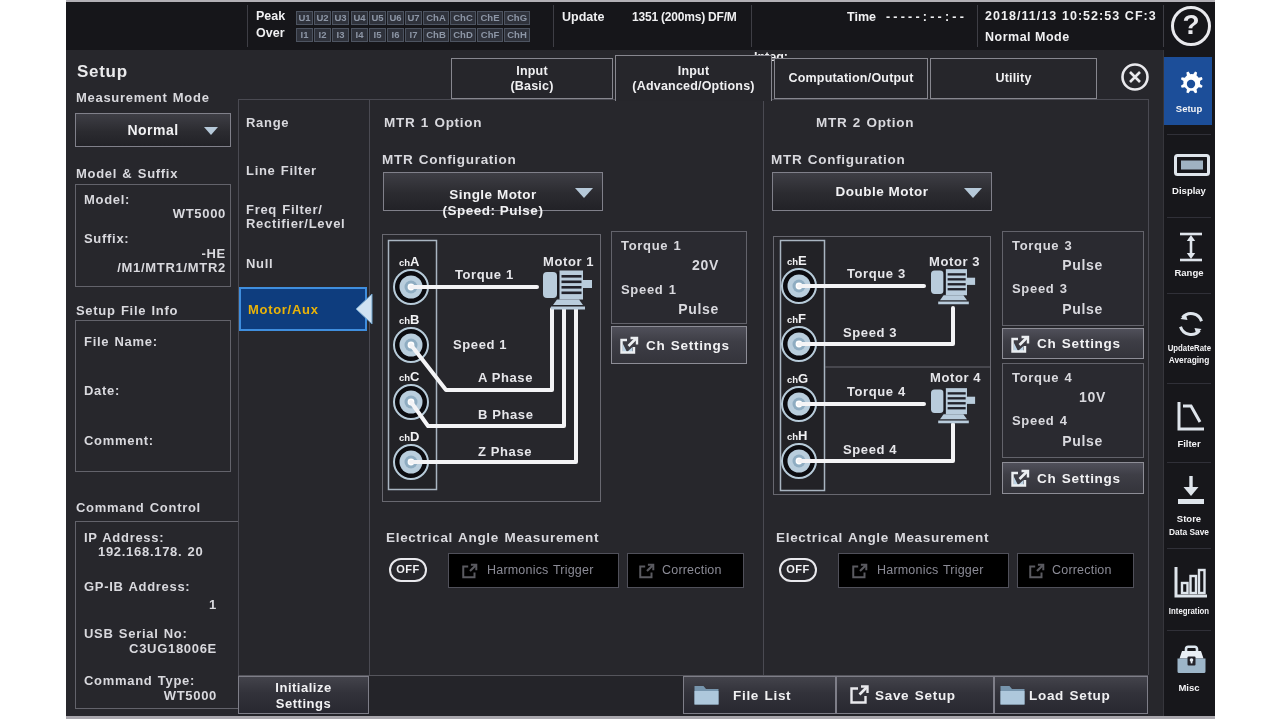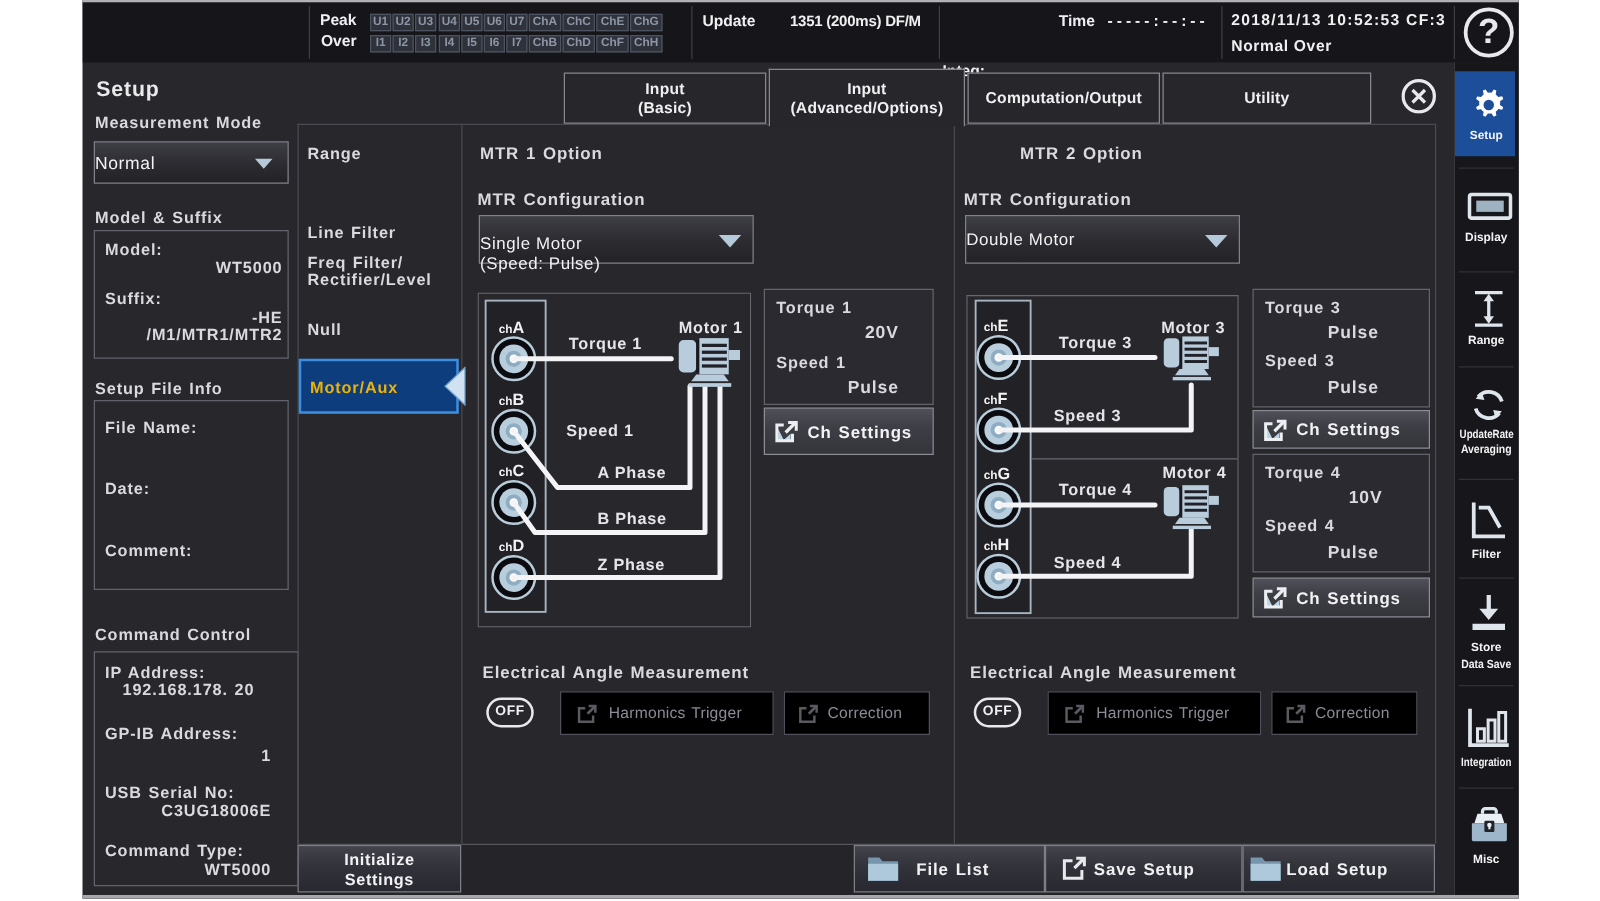--- a/index.html
+++ b/index.html
@@ -10,42 +10,42 @@
   .abs { position:absolute; }
   .lbl { position:absolute; color:#d9d9de; font-size:13px; white-space:nowrap; font-weight:bold; letter-spacing:0.7px; word-spacing:1px; }
   .wht { color:#f0f0f2; }
   .box { position:absolute; border:1px solid #63636b; }
   .pk { position:absolute; width:17px; height:14px; background:#2f323b; border:1px solid #4d5461;
         color:#8d96a6; font-size:9.5px; font-weight:bold; text-align:center; line-height:12px; }
   .pkw { width:26px; }
   .tab { position:absolute; background:#26262b; border:1px solid #87878f; color:#f0f0f2;
          font-size:12.5px; font-weight:bold; letter-spacing:0.2px; text-align:center; display:flex; align-items:center; justify-content:center; line-height:15px; }
   .dd  { position:absolute; background:linear-gradient(180deg,#3e3e45 0%,#2b2b30 55%,#222227 100%);
-         border:1px solid #80808a; color:#f2f2f4; text-align:left; font-weight:normal; letter-spacing:0.5px; }
+         border:1px solid #80808a; color:#f2f2f4; text-align:center; font-weight:bold; letter-spacing:0.5px; }
   .btn { position:absolute; background:linear-gradient(180deg,#50505a 0%,#3e3e46 40%,#34343b 100%);
          border:1px solid #8d8d96; color:#f2f2f4; }
   .btn2{ position:absolute; background:linear-gradient(180deg,#43434b 0%,#32323a 45%,#282830 100%);
          border:1px solid #7e7e88; color:#f2f2f4; }
   .btnd{ position:absolute; background:#000000; border:1px solid #50505a; color:#8b8b96; }
   .sbt { position:absolute; width:52px; color:#f4f4f6; font-weight:bold; font-size:9.5px; text-align:center; white-space:nowrap; }
 </style>
 </head>
 <body>
 <div id="page">
 <div id="screen">
 <div class="abs" style="left:0;top:0;width:1149px;height:2px;background:#b2b0b6;"></div>
 <div class="abs" style="left:0;top:716px;width:1149px;height:3px;background:#a9a7ad;"></div>
 
 <div class="abs" id="topbar" style="left:0;top:2px;width:1149px;height:48px;background:#16161a;">
 <div class="abs" style="left:181px;top:3px;width:1px;height:42px;background:#3e3e45;"></div>
 <div class="abs" style="left:487px;top:3px;width:1px;height:42px;background:#3e3e45;"></div>
 <div class="abs" style="left:685px;top:3px;width:1px;height:42px;background:#3e3e45;"></div>
 <div class="abs" style="left:911px;top:3px;width:1px;height:42px;background:#3e3e45;"></div>
 <div class="abs" style="left:1097px;top:3px;width:1px;height:42px;background:#3e3e45;"></div>
-<div class="abs wht" style="left:190px;top:6px;font-size:12.5px;font-weight:bold;line-height:17px;text-align:right;">Peak<br>Over</div>
+<div class="abs wht" style="left:190px;top:6px;font-size:12.5px;font-weight:bold;line-height:17px;">Peak<br>Over</div>
 <div class="pk" style="left:230px;top:9px;">U1</div>
 <div class="pk" style="left:230px;top:26px;">I1</div>
 <div class="pk" style="left:248px;top:9px;">U2</div>
 <div class="pk" style="left:248px;top:26px;">I2</div>
 <div class="pk" style="left:266px;top:9px;">U3</div>
 <div class="pk" style="left:266px;top:26px;">I3</div>
 <div class="pk" style="left:285px;top:9px;">U4</div>
 <div class="pk" style="left:285px;top:26px;">I4</div>
 <div class="pk" style="left:303px;top:9px;">U5</div>
 <div class="pk" style="left:303px;top:26px;">I5</div>
@@ -60,21 +60,21 @@
 <div class="pk pkw" style="left:411px;top:9px;">ChE</div>
 <div class="pk pkw" style="left:411px;top:26px;">ChF</div>
 <div class="pk pkw" style="left:438px;top:9px;">ChG</div>
 <div class="pk pkw" style="left:438px;top:26px;">ChH</div>
 <div class="abs wht" style="left:496px;top:8px;font-size:12.5px;font-weight:bold;">Update</div>
 <div class="abs wht" style="left:566px;top:8px;font-size:12px;font-weight:bold;letter-spacing:-0.2px;">1351 (200ms) DF/M</div>
 <div class="abs wht" style="left:688px;top:8px;font-size:12.5px;font-weight:bold;margin-top:40px;">Integ:</div>
 <div class="abs wht" style="left:781px;top:8px;font-size:12.5px;font-weight:bold;">Time</div>
 <div class="abs wht" style="left:820px;top:8px;font-size:12.5px;font-weight:bold;letter-spacing:3.2px;">-----:--:--</div>
 <div class="abs wht" style="left:919px;top:7px;font-size:12.5px;font-weight:bold;letter-spacing:1.05px;">2018/11/13 10:52:53 CF:3</div>
-<div class="abs wht" style="left:919px;top:28px;font-size:12.5px;font-weight:bold;letter-spacing:0.5px;">Normal Over</div>
+<div class="abs wht" style="left:919px;top:28px;font-size:12.5px;font-weight:bold;letter-spacing:0.5px;">Normal Mode</div>
 <div class="abs" style="left:1105px;top:4px;width:40px;height:40px;border:3px solid #e9e9ed;border-radius:50%;color:#e9e9ed;font-size:28px;font-weight:bold;text-align:center;line-height:32px;">?</div>
 </div>
 <div class="abs" style="left:1097px;top:50px;width:52px;height:666px;background:#17171b;border-left:1px solid #36363c;"></div>
 <div class="abs" style="left:1098px;top:57px;width:48px;height:68px;background:#1c4e99;"></div>
 <div class="abs" style="left:1101px;top:134px;width:44px;height:1px;background:#303038;"></div>
 <div class="abs" style="left:1101px;top:217px;width:44px;height:1px;background:#303038;"></div>
 <div class="abs" style="left:1101px;top:293px;width:44px;height:1px;background:#303038;"></div>
 <div class="abs" style="left:1101px;top:383px;width:44px;height:1px;background:#303038;"></div>
 <div class="abs" style="left:1101px;top:462px;width:44px;height:1px;background:#303038;"></div>
 <div class="abs" style="left:1101px;top:548px;width:44px;height:1px;background:#303038;"></div>
@@ -165,21 +165,21 @@
 <div class="lbl" style="right:21px;top:119px;font-weight:bold;">C3UG18006E</div>
 <div class="lbl" style="left:8px;top:151px;">Command Type:</div>
 <div class="lbl" style="right:21px;top:166px;font-weight:bold;">WT5000</div>
 </div>
 <div class="abs" style="left:172px;top:99px;width:910px;height:1px;background:#4a4a52;"></div>
 <div class="abs" style="left:172px;top:99px;width:1px;height:576px;background:#4a4a52;"></div>
 <div class="abs" style="left:303px;top:99px;width:1px;height:576px;background:#4a4a52;"></div>
 <div class="abs" style="left:697px;top:99px;width:1px;height:576px;background:#4a4a52;"></div>
 <div class="abs" style="left:1082px;top:99px;width:1px;height:576px;background:#4a4a52;"></div>
 <div class="lbl" style="left:180px;top:115px;">Range</div>
-<div class="lbl" style="left:180px;top:178px;text-align:right;">Line Filter</div>
+<div class="lbl" style="left:180px;top:163px;text-align:right;">Line Filter</div>
 <div class="lbl" style="left:180px;top:203px;line-height:14px;">Freq Filter/<br>Rectifier/Level</div>
 <div class="lbl" style="left:180px;top:256px;">Null</div>
 <div class="abs" style="left:173px;top:287px;width:128px;height:44px;background:#0e3d7e;border:2px solid #3f8ede;"></div>
 <div class="lbl" style="left:182px;top:302px;font-weight:bold;color:#eab308;">Motor/Aux</div>
 <svg class="abs" style="left:289px;top:293px;" width="18" height="32" viewBox="0 0 18 32">
 <path d="M17 1 V31 L1 16 Z" fill="#cfe2f2" stroke="#6d9fc8" stroke-width="1"></path>
 </svg>
 <div class="tab" style="left:385px;top:58px;width:162px;height:41px;">
         <span>Input<br>(Basic)</span>
       </div>

